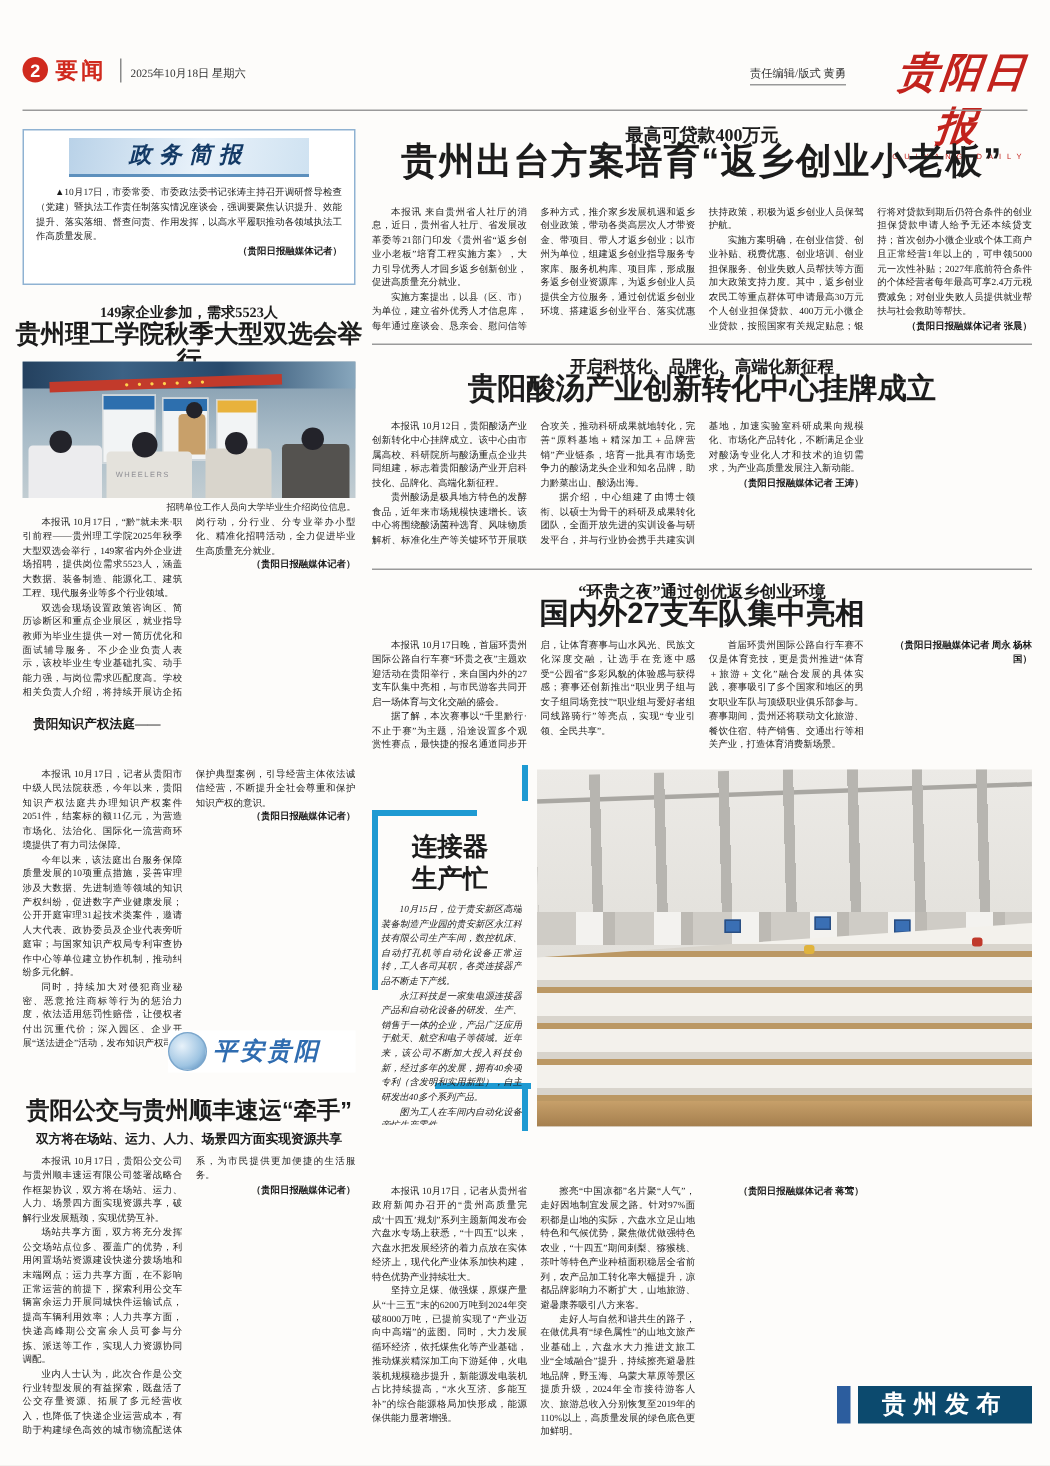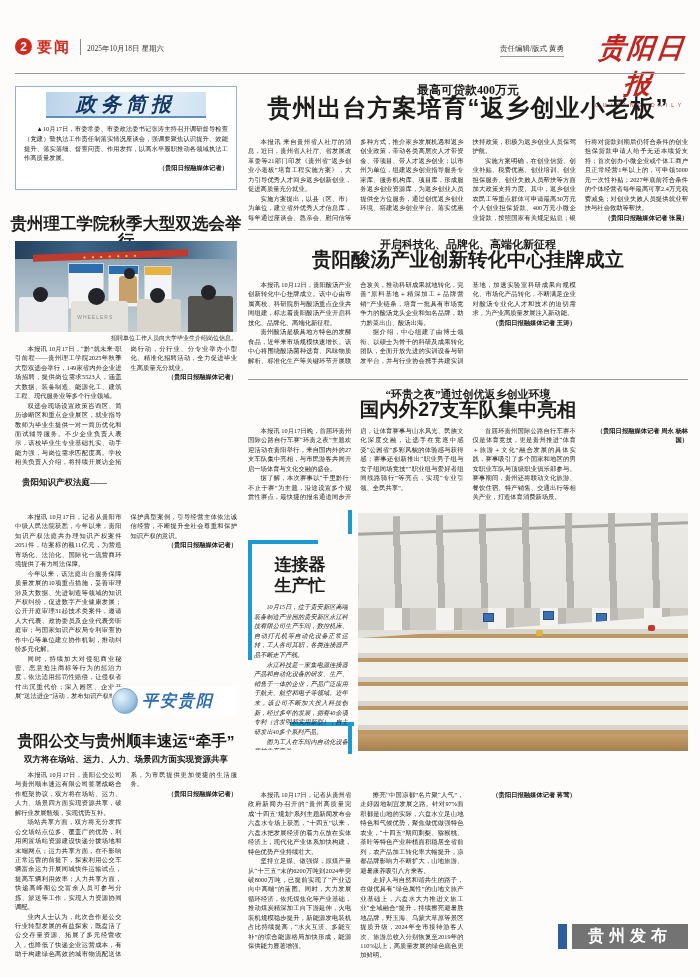--- a/index.html
+++ b/index.html
@@ -25,21 +25,21 @@
   .body{column-gap:9px;column-fill:auto;overflow:hidden;font-size:6.3px;line-height:1.5;text-align:justify;}
   .body p{margin:0;text-indent:2em;}
   .credit{text-align:right;text-indent:0 !important;font-weight:bold;}
   .cols2{column-count:2;}
   .cols4{column-count:4;}
   
   .brief-box{border:1px solid #8fb2d2;background:#fff;}
   .brief-title{margin:5px auto 4px auto;width:160px;height:24px;text-align:center;
                background:linear-gradient(100deg,#b9d2e8 0%,#e9f2fa 55%,#cfe2f1 100%);
                color:#133a66;font-family:"Liberation Sans",sans-serif;font-weight:900;font-style:italic;
-               font-size:20px;letter-spacing:5px;line-height:24px;border-bottom:2px solid #5d90bd;}
+               font-size:15px;letter-spacing:5px;line-height:24px;border-bottom:2px solid #5d90bd;}
   .brief-body{padding:2px 8px;font-size:6.3px;line-height:1.55;text-align:justify;}
   .brief-body p{margin:0;text-indent:2em;}
   
   .photo{overflow:hidden;position:relative;}
   .caption{font-size:6px;text-align:right;color:#222;}
   
   #jf-photo{background:linear-gradient(#7e97ab,#a9bcc8 55%,#c2cdd2);}
   .jf-mural{position:absolute;left:0;top:0;width:100%;height:20%;
             background:linear-gradient(90deg,#24415f,#3c6285 30%,#27496b 60%,#88a7bd);}
   .jf-banner{position:absolute;left:8%;top:12%;width:70%;height:8%;background:#c23a2b;transform:rotate(-2deg);
@@ -70,21 +70,21 @@
   .feat-body p{margin:0;text-indent:2em;}
   .blue-bar{position:absolute;background:#1e9ad2;}
   
   .pingan{display:flex;align-items:center;gap:4px;background:#fff;}
   .pingan-badge{width:24px;height:24px;border-radius:50%;
                 background:radial-gradient(circle at 35% 35%,#e8f2fa,#9ec4e2 60%,#4d83b6);
                 border:1px solid #7aa6cc;}
   .pingan-text{color:#2f6cb0;font-weight:900;font-style:italic;font-size:16px;letter-spacing:2px;
                font-family:"Liberation Serif",serif;}
   .fabu-bar{background:#2c5d9e;}
-  .fabu-box{background:#737373;color:#fff;font-family:Liberation Sans, sans-serif;font-weight:900;
+  .fabu-box{background:#0c4a6e;color:#fff;font-family:Liberation Sans, sans-serif;font-weight:900;
             font-size:16px;letter-spacing:5px;display:flex;align-items:center;justify-content:center;}
 </style>
 </head>
 <body>
 
 <div id="paper">
 
   <div class="abs pagenum" style="left:15px;top:38px;">2</div>
   <div class="abs section" style="left:37px;top:38px;">要闻</div>
   <div class="abs hdr-div" style="left:80px;top:39px;"></div>
@@ -97,20 +97,21 @@
   <div class="abs rule" style="left:15px;top:73px;width:670px;"></div>
 
   <div class="abs brief-box" style="left:15px;top:86px;width:220px;height:102px;">
     <div class="brief-title">政务简报</div>
     <div class="brief-body">
       <p>▲10月17日，市委常委、市委政法委书记张涛主持召开调研督导检查（党建）暨执法工作责任制落实情况座谈会，强调要聚焦认识提升、效能提升、落实落细、督查问责、作用发挥，以高水平履职推动各领域执法工作高质量发展。</p>
       <p class="credit">（贵阳日报融媒体记者）</p>
     </div>
   </div>
 
+  <div class="abs kicker-sm" style="left:15px;top:202px;width:222px;">149家企业参加，需求5523人</div>
   <div class="abs headline" style="left:10px;top:215px;width:232px;font-size:16.5px;">贵州理工学院秋季大型双选会举行</div>
   <div class="abs photo" id="jf-photo" style="left:15px;top:241px;width:222px;height:91px;">
     <div class="jf-mural"></div>
     <div class="jf-banner">● ● ● ● ● ● ●</div>
     <div class="jf-stand" style="left:24%;top:24%;width:15%;height:48%;">
         <div class="top"></div>
       </div>
     <div class="jf-stand" style="left:42%;top:26%;width:13%;height:44%;">
         <div class="top"></div>
       </div>

